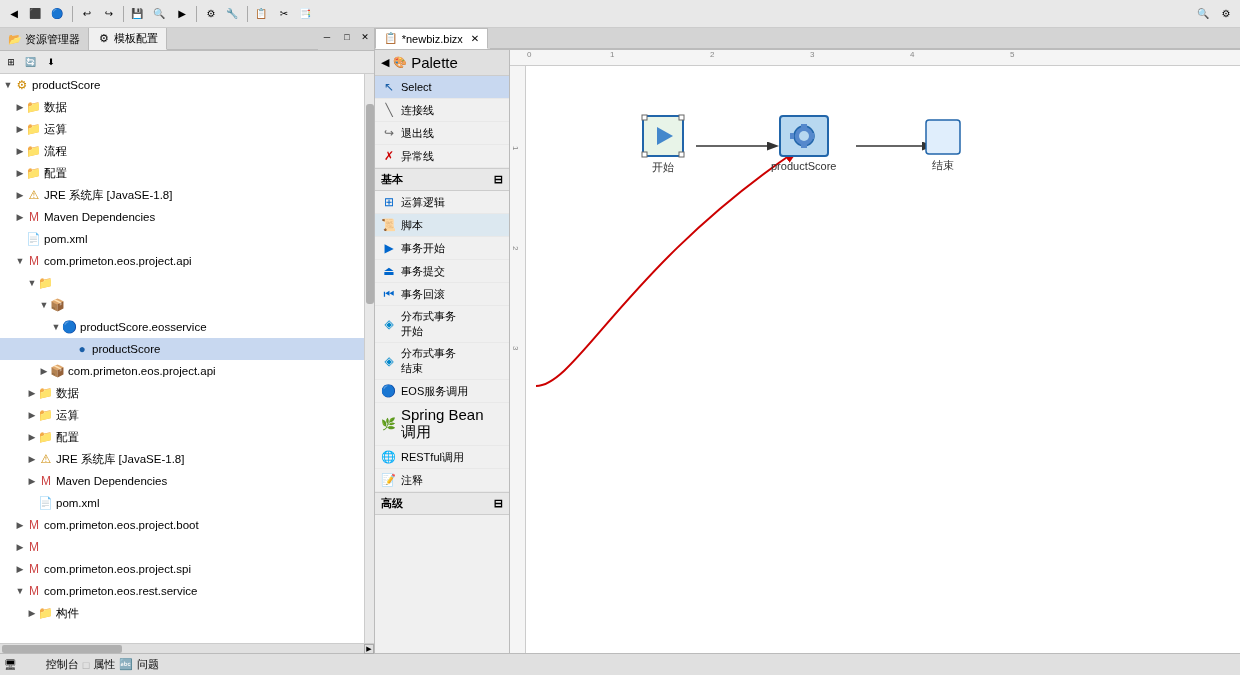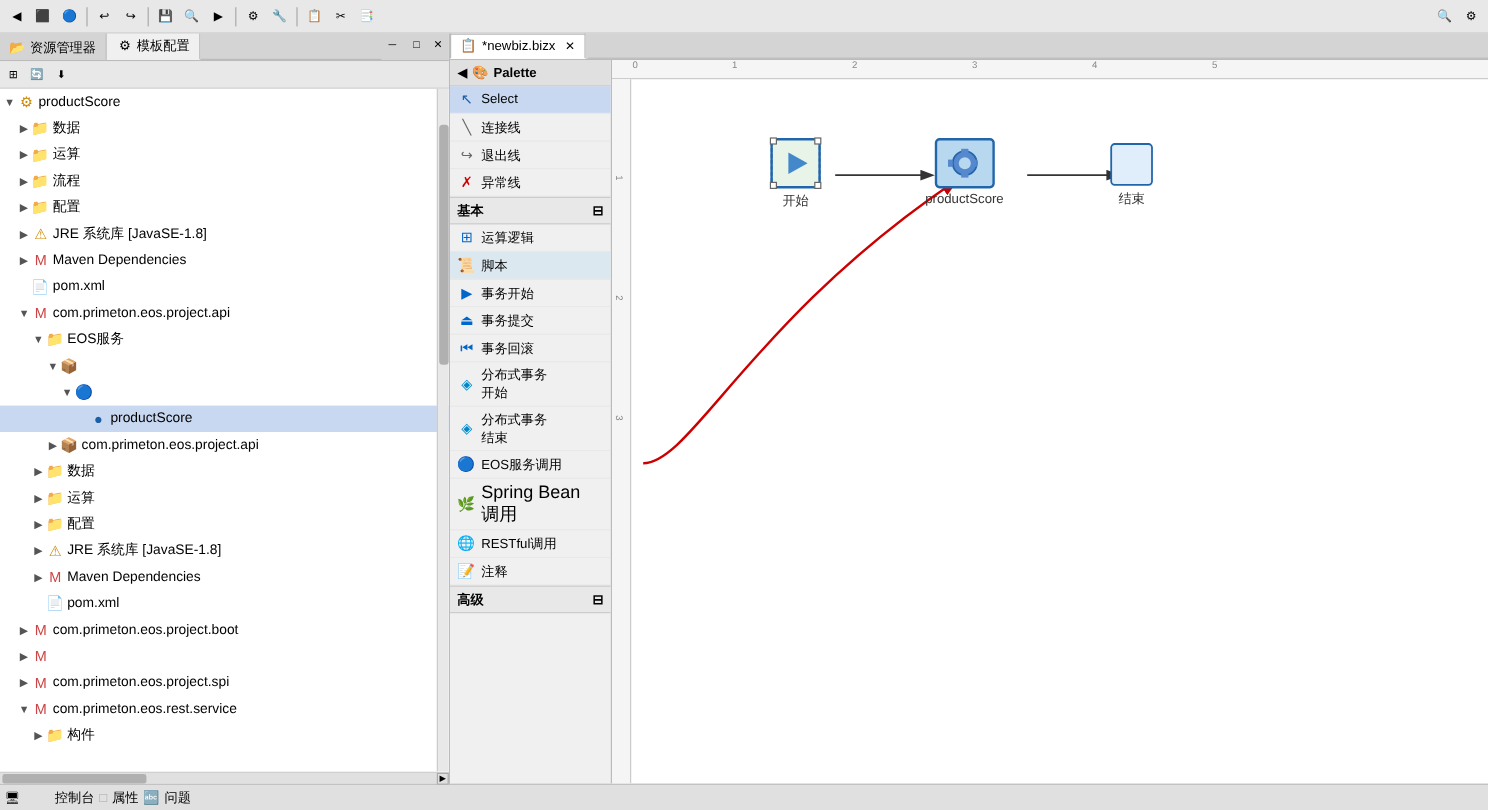--- a/index.html
+++ b/index.html
@@ -385,31 +385,31 @@
 
       <div class="tree-item indent-1">
         <span class="tree-arrow">▼</span>
         <span class="tree-icon" style="color:#cc4444;">M</span>
         <span class="tree-label">com.primeton.eos.project.api</span>
       </div>
 
       <div class="tree-item indent-2">
         <span class="tree-arrow">▼</span>
         <span class="tree-icon">📁</span>
-        <span class="tree-label">EOS服务</span>
       </div>
 
       <div class="tree-item indent-3">
         <span class="tree-arrow">▼</span>
         <span class="tree-icon">📦</span>
       </div>
 
       <div class="tree-item indent-4">
         <span class="tree-arrow">▼</span>
         <span class="tree-icon" style="color:#1a5fa8;">🔵</span>
+        <span class="tree-label">productScore.eosservice</span>
       </div>
 
       <div class="tree-item indent-5 bg-selected" style="background:#c8d8f0;">
         <span class="tree-arrow" style="visibility:hidden;">▶</span>
         <span class="tree-icon" style="color:#1a5fa8;">●</span>
         <span class="tree-label">productScore</span>
       </div>
 
       <div class="tree-item indent-3">
         <span class="tree-arrow">▶</span>
@@ -496,21 +496,21 @@
       <div style="flex:1; background:#d4d4d4; border-bottom:1px solid #bbb;"></div>
     </div>
 
     <div class="editor-area">
 
       <div class="palette-panel">
 
         <div class="palette-header">
           <span>◀</span>
           <span style="font-size:11px;">🎨</span>
-          <span style="font-size:11px; font-weight:bold;">Palette</span>
+          <span style="font-size:15px; font-weight:normal;">Palette</span>
         </div>
 
         <div class="palette-item palette-item-selected" style="background:#c8d8f0;">
           <span class="palette-item-icon" style="color:#1a5fa8;">↖</span>
           <span>Select</span>
         </div>
 
         <div class="palette-item">
           <span class="palette-item-icon" style="color:#666;">╲</span>
           <span>连接线</span>

